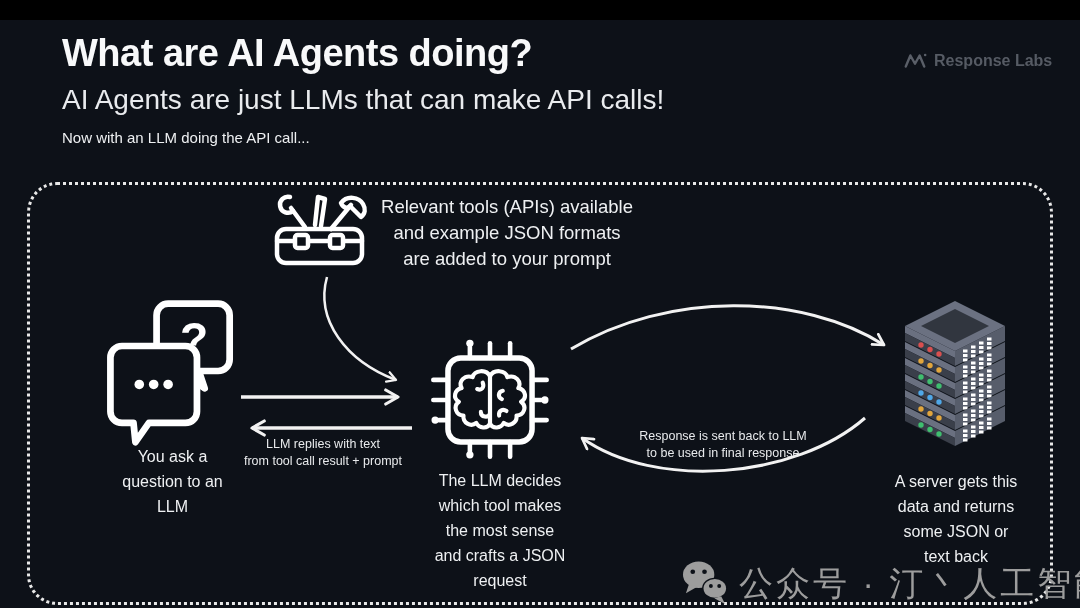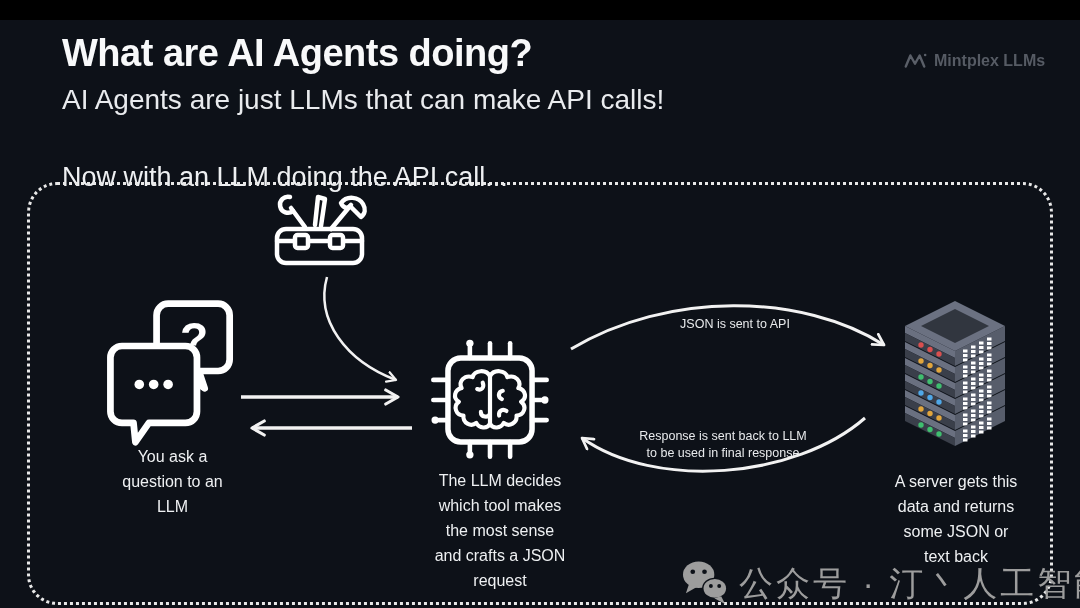--- a/index.html
+++ b/index.html
@@ -14,21 +14,21 @@
     position:relative;width:1080px;height:608px;overflow:hidden;
     background:var(--bg);
     font-family:"Liberation Sans", sans-serif;
     color:var(--fg);
     margin-top:20px;
   }
   .abs{position:absolute;}
   .page-title{left:62px;top:12px;font-size:38px;font-weight:700;letter-spacing:-0.5px;color:#f8f9fa;}
   .page-subtitle{left:62px;top:64px;font-size:28px;color:#e9ebee;}
   .brand{left:903px;top:31px;display:flex;align-items:center;gap:7px;color:var(--muted);font-size:16px;font-weight:600;}
-  .section-label{left:62px;top:142px;font-size:27px;color:#eef0f2;}
+  .section-label{left:62px;top:109px;font-size:15px;color:#eef0f2;}
   .dotted-panel{
     left:27px;top:162px;width:1026px;height:423px;
     border:3px dotted #e8e8e8;border-radius:30px;
   }
   .caption{
     font-size:16px;line-height:25px;text-align:center;white-space:pre-line;color:#eef0f2;
   }
   .tools-note{left:378px;top:174px;width:258px;font-size:18.5px;line-height:26px;}
   .user-caption{left:95px;top:424px;width:155px;}
   .llm-caption{left:411px;top:448px;width:178px;}
@@ -56,40 +56,43 @@
   <div class="abs page-title">What are AI Agents doing?</div>
   <div class="abs page-subtitle">AI Agents are just LLMs that can make API calls!</div>
 
   <div class="abs brand">
     <span>
       <svg width="24" height="20" viewBox="0 0 26 20">
         <polyline points="3,16 8,4 13,13 18,4 23,16" fill="none" stroke="#5a5f68" stroke-width="2.6" stroke-linecap="round" stroke-linejoin="round"></polyline>
         <circle cx="24" cy="3.5" r="1.4" fill="#5a5f68"></circle>
       </svg>
     </span>
-    <span>Mintplex LLMs</span>
+    <span>Response Labs</span>
   </div>
 
   <div class="abs section-label">Now with an LLM doing the API call...</div>
 
   <div class="abs dotted-panel"></div>
 
   <div class="abs icon-toolbox">
     <svg width="97" height="76" viewBox="0 0 97 76" fill="none" stroke="#fff" stroke-width="4.5" stroke-linecap="round" stroke-linejoin="round">
       <path d="M19 6 a8 8 0 1 0 3 14"></path>
       <path d="M20 17 L34 36"></path>
       <path d="M44 34 L47 6 L54 8 L50 35"></path>
       <path d="M60 38 L80 14"></path>
       <path d="M70 12 C76 4 88 6 92 13 C95 18 94 23 90 26 L79 15 C76 18 72 17 70 12 Z"></path>
       <rect x="6" y="38" width="85" height="34" rx="9"></rect>
       <line x1="6" y1="50" x2="91" y2="50"></line>
       <rect x="24" y="44" width="13" height="13" rx="2.5" fill="#0d1118"></rect>
       <rect x="59" y="44" width="13" height="13" rx="2.5" fill="#0d1118"></rect>
     </svg>
   </div>
+  <div class="abs caption tools-note">Relevant tools (APIs) available
+and example JSON formats
+are added to your prompt</div>
 
   <div class="abs icon-chat">
     <svg width="142" height="150" viewBox="0 0 142 156">
       <path d="M68 8 H120 a12 12 0 0 1 12 12 V66 a12 12 0 0 1 -12 12 H100 l6 18 -24 -18 H68 a12 12 0 0 1 -12 -12 V20 a12 12 0 0 1 12 -12 Z" fill="none" stroke="#fff" stroke-width="7" stroke-linejoin="round"></path>
       <text x="95" y="61" font-size="48" font-weight="bold" fill="#fff" text-anchor="middle" font-family="Liberation Sans, sans-serif">?</text>
       <path d="M20 52 H86 a12 12 0 0 1 12 12 V120 a12 12 0 0 1 -12 12 H48 l-14 20 -2 -20 H20 a12 12 0 0 1 -12 -12 V64 a12 12 0 0 1 12 -12 Z" fill="#0d1118" stroke="#fff" stroke-width="7" stroke-linejoin="round"></path>
       <circle cx="38" cy="92" r="5" fill="#fff"></circle>
       <circle cx="53" cy="92" r="5" fill="#fff"></circle>
       <circle cx="68" cy="92" r="5" fill="#fff"></circle>
     </svg>
@@ -211,23 +214,24 @@
         <path d="M1 1 L8 5 L1 9" fill="none" stroke="#f2f2f2" stroke-width="1.8" stroke-linecap="round" stroke-linejoin="round"></path>
       </marker>
     </defs>
     <path d="M327 257 C315 300 346 341 396 360" stroke="#f2f2f2" stroke-width="2.5" fill="none" marker-end="url(#ah)"></path>
     <path d="M241 377 H398" stroke="#f2f2f2" stroke-width="3.5" fill="none" marker-end="url(#ah)"></path>
     <path d="M412 408 H252" stroke="#f2f2f2" stroke-width="3.5" fill="none" marker-end="url(#ah)"></path>
     <path d="M571 329 C668 271 802 273 884 325" stroke="#f2f2f2" stroke-width="3" fill="none" marker-end="url(#ah)"></path>
     <path d="M865 398 C795 459 655 470 582 418" stroke="#f2f2f2" stroke-width="3" fill="none" marker-end="url(#ah)"></path>
   </svg>
 
-  <div class="abs arrow-label label-json">JSON is sent to API</div>
   <div class="abs arrow-label label-response">Response is sent back to LLM
 to be used in final response</div>
+  <div class="abs arrow-label label-replies">LLM replies with text
+from tool call result + prompt</div>
 
   <div class="abs watermark">
     <span>
       <svg width="47" height="47" viewBox="0 0 48 48">
         <ellipse cx="17" cy="15" rx="16" ry="13.5" fill="#9d9d9d"></ellipse>
         <polygon points="7,25 4,34 16,27" fill="#9d9d9d"></polygon>
         <circle cx="11" cy="12" r="2.4" fill="#0d1118"></circle>
         <circle cx="23" cy="12" r="2.4" fill="#0d1118"></circle>
         <ellipse cx="33.5" cy="29" rx="13" ry="11" fill="#0d1118"></ellipse>
         <ellipse cx="33.5" cy="29" rx="11.5" ry="9.5" fill="#9d9d9d"></ellipse>

